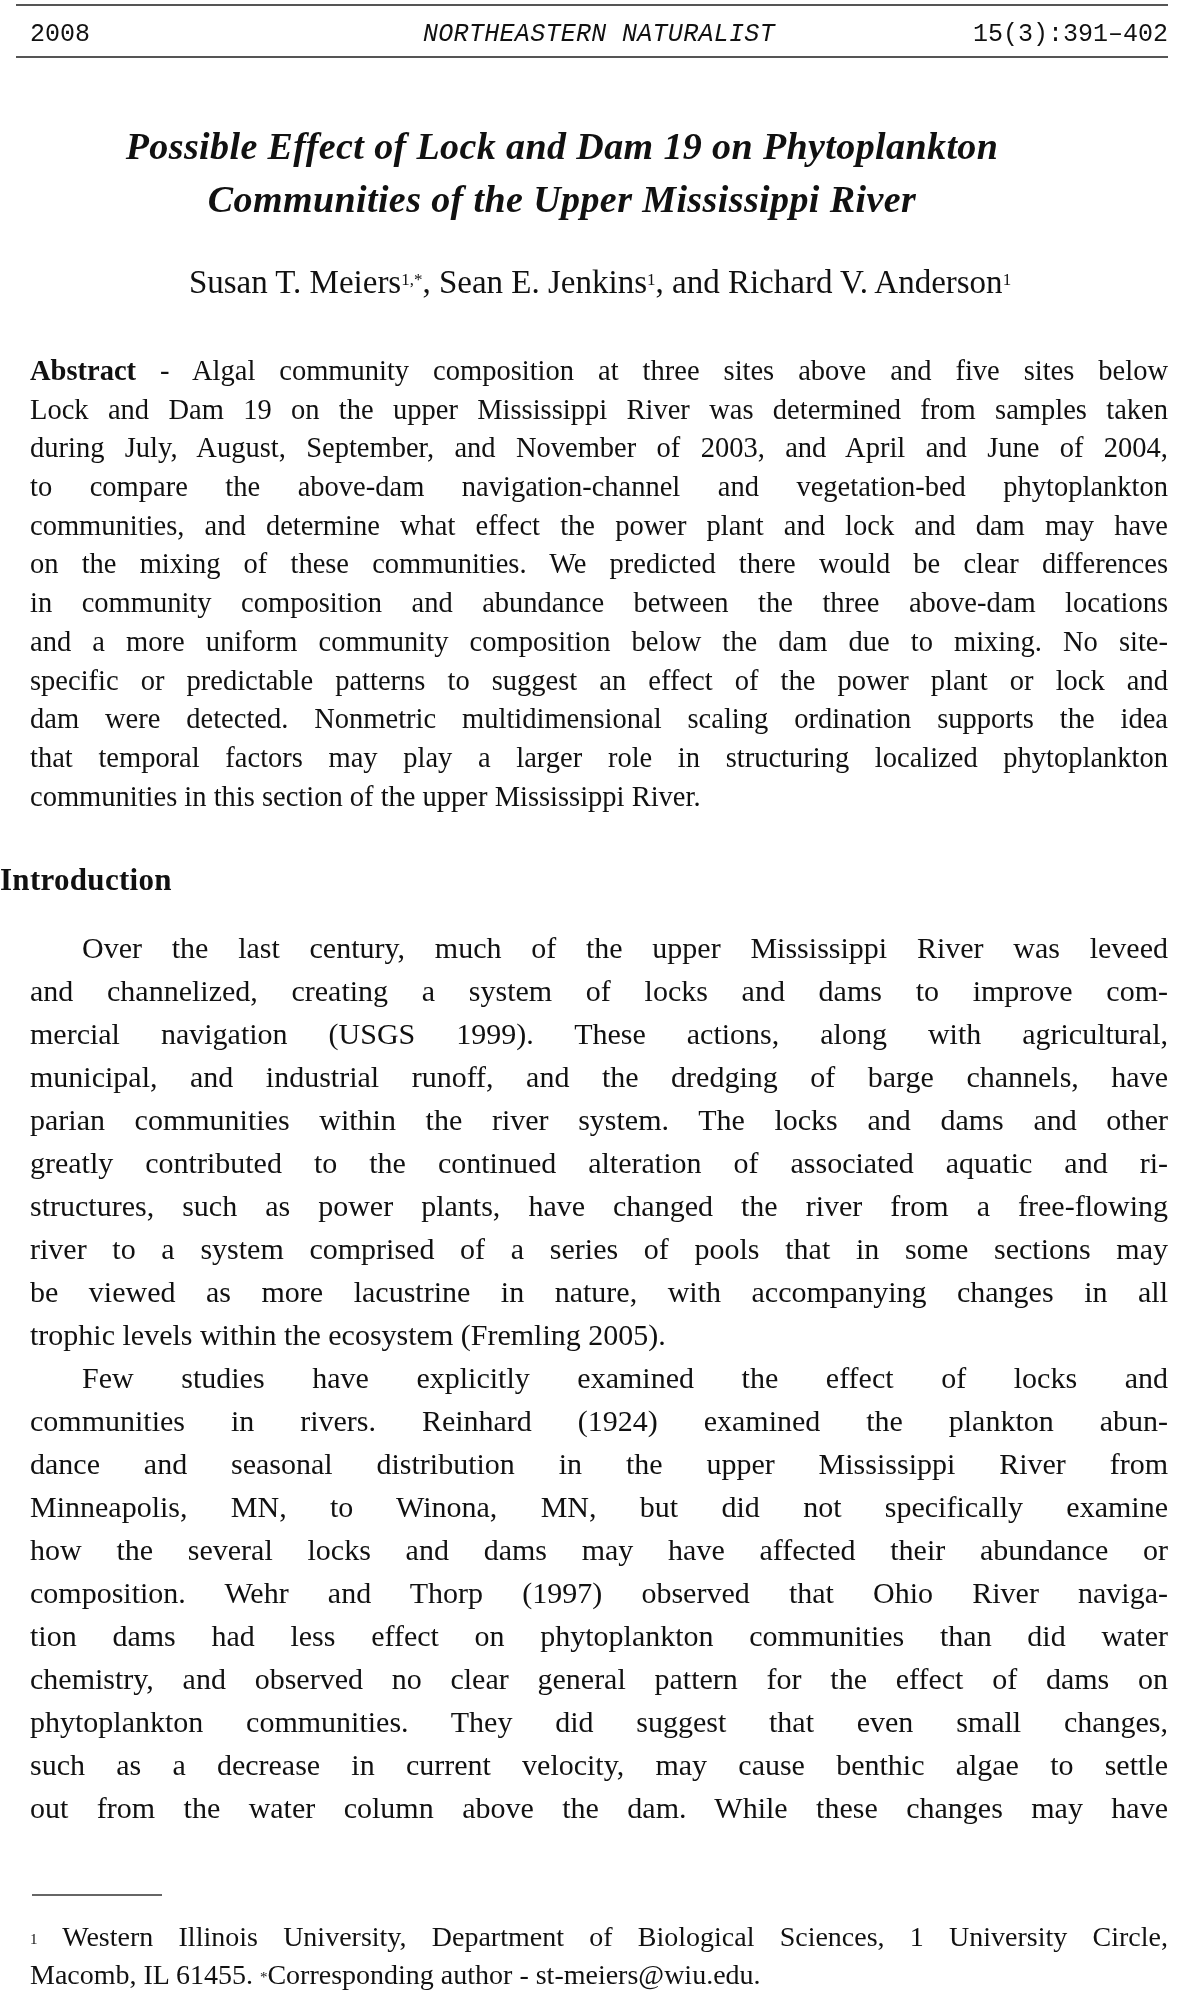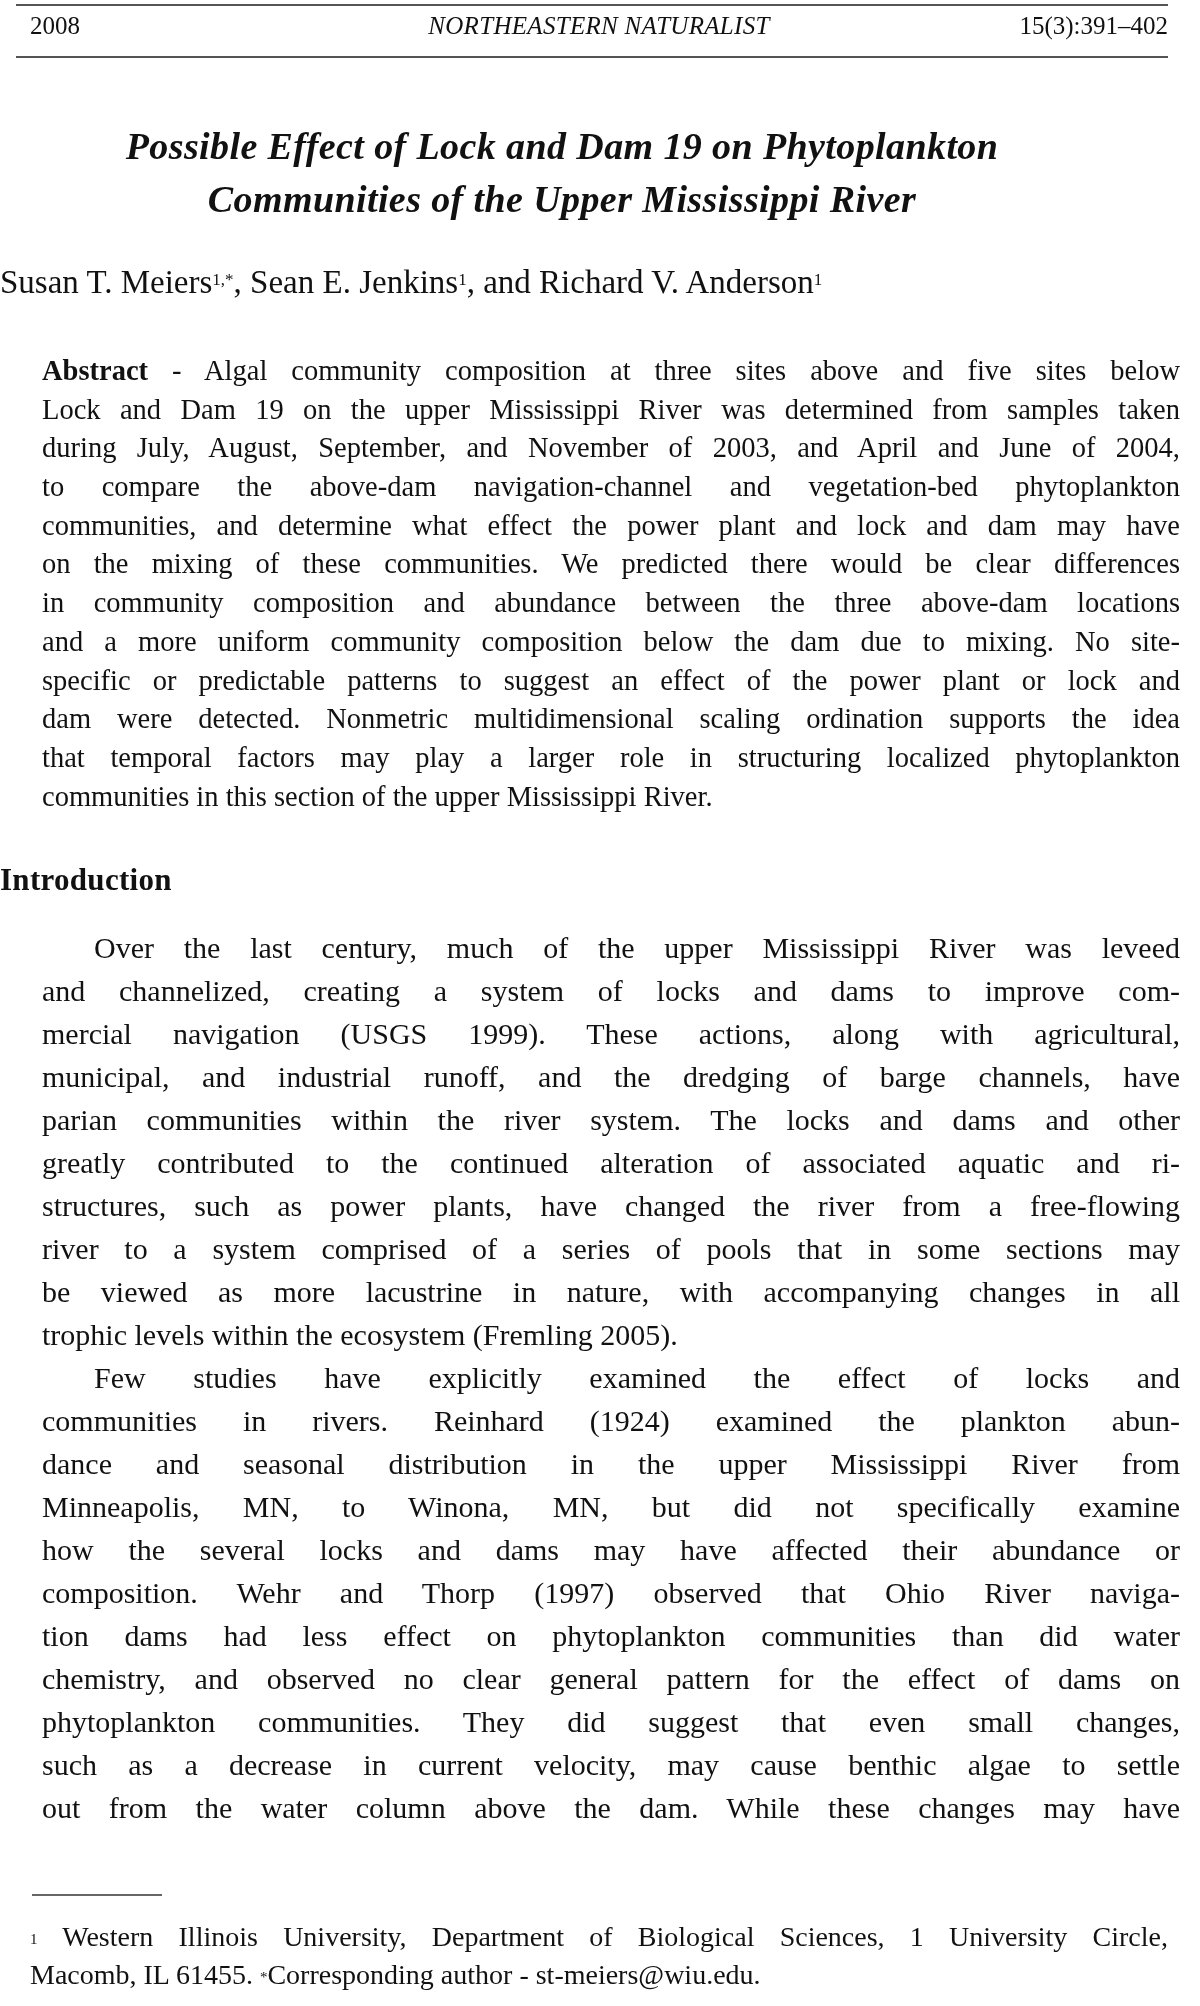--- a/index.html
+++ b/index.html
@@ -1,36 +1,36 @@
 <!DOCTYPE html>
 <html><head>
 <meta charset="utf-8">
 <style>
   html, body { margin: 0; padding: 0; background: #ffffff; }
   body {
     width: 1200px; height: 2006px; position: relative; overflow: hidden;
     font-family: "Liberation Serif", "DejaVu Serif", serif; color: #111;
   }
   .rule { position: absolute; left: 16px; width: 1152px; height: 2px; background: #555; }
-  .header { position: absolute; top: 12px; left: 30px; width: 1138px; height: 40px; font-size: 25px; }
+  .header { position: absolute; top: 20px; left: 30px; width: 1138px; height: 40px; font-size: 25px; font-family: Liberation Mono, monospace; }
   .header .left { position: absolute; left: 0; top: 0; }
   .header .center { position: absolute; left: 0; width: 1138px; text-align: center; top: 0; font-style: italic; letter-spacing: 0.3px; }
   .header .right { position: absolute; right: 0; top: 0; }
 
   .title {
     position: absolute; top: 120px; left: 0; width: 1124px; text-align: center;
     font-weight: bold; font-size: 38px; line-height: 53px; letter-spacing: 0.4px; font-style: italic;
   }
   .authors {
-    position: absolute; top: 262px; left: 0; width: 1200px; 
+    position: absolute; top: 262px; left: 0; width: 1200px; text-align: center;
     font-size: 33px; line-height: 40px;
   }
   .authors sup { font-size: 17px; vertical-align: top; position: relative; top: -2px; }
 
-  .textblock { position: absolute; left: 30px; width: 1138px; font-size: 28.5px; margin-left: 12px; }
+  .textblock { position: absolute; left: 30px; width: 1138px; font-size: 28.5px; }
   .line { height: 38.7px; line-height: 38.7px; text-align: justify; text-align-last: justify; white-space: nowrap; overflow: visible; }
   .line.last { text-align-last: left; }
   .line.indent { padding-left: 52px; }
   .abs-label { font-weight: bold; }
 
   .intro-line { height: 43px; line-height: 43px; font-size: 30px; }
 
   .section-heading {
     position: absolute; top: 862px; left: 0; width: 1200px; text-align: left;
     font-weight: bold; font-size: 31px; letter-spacing: 0.3px;

